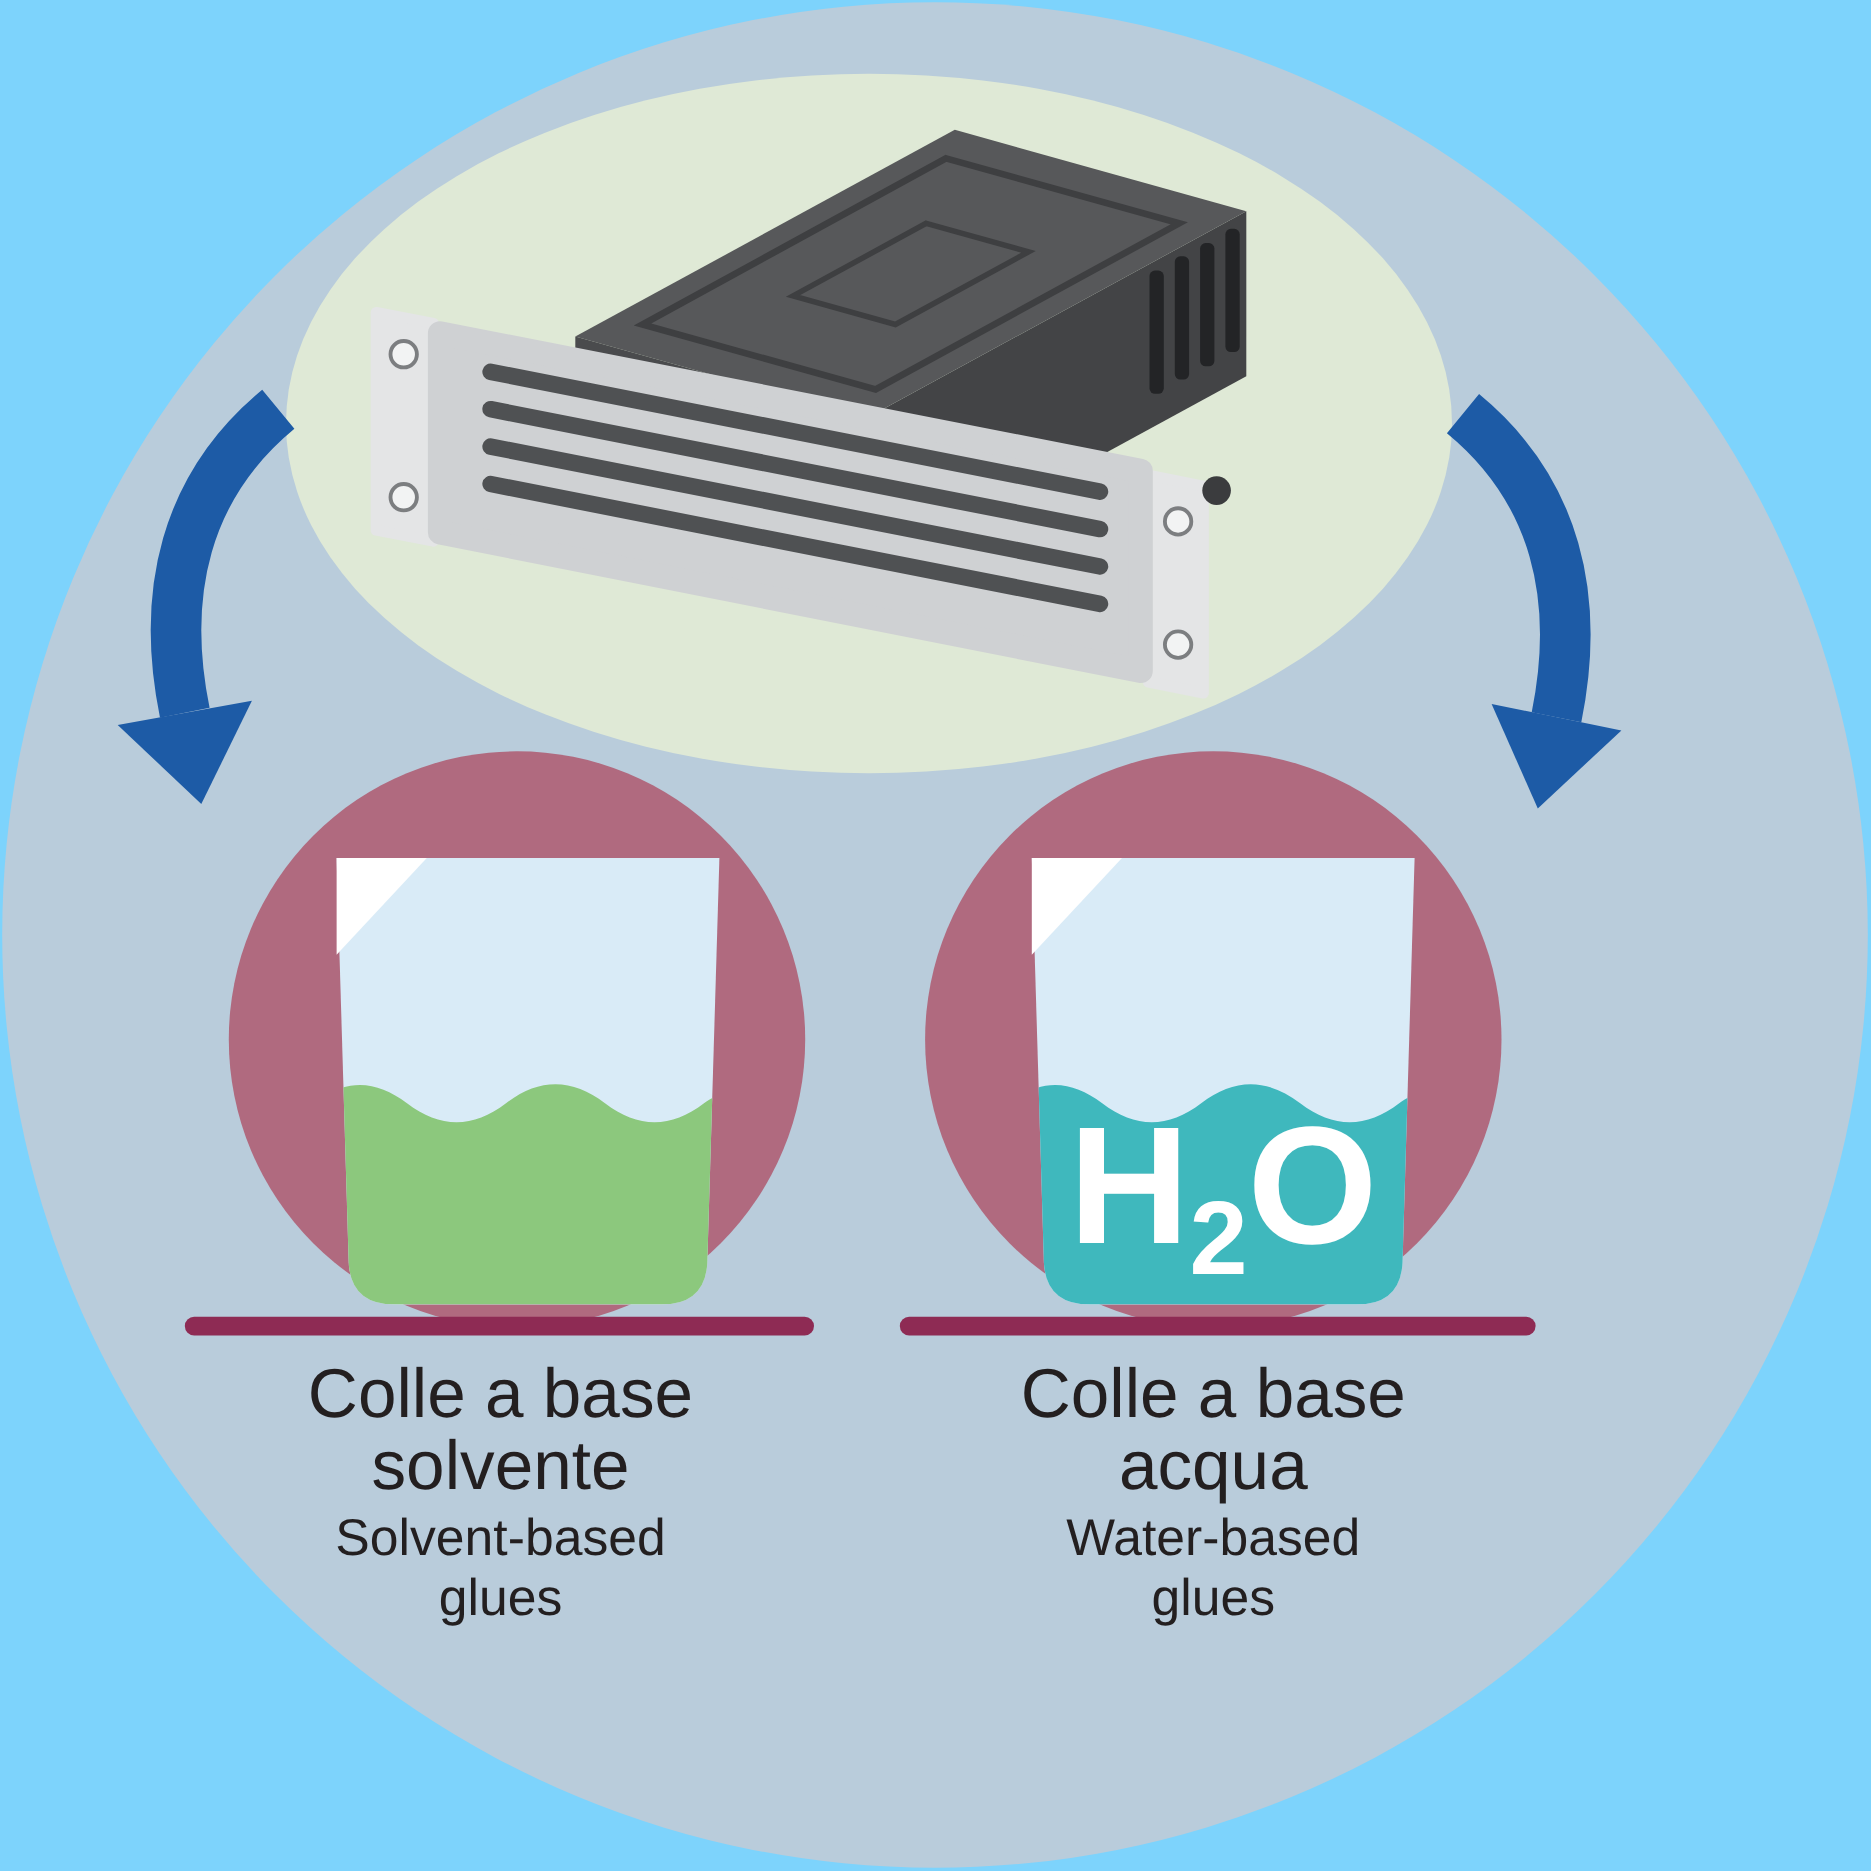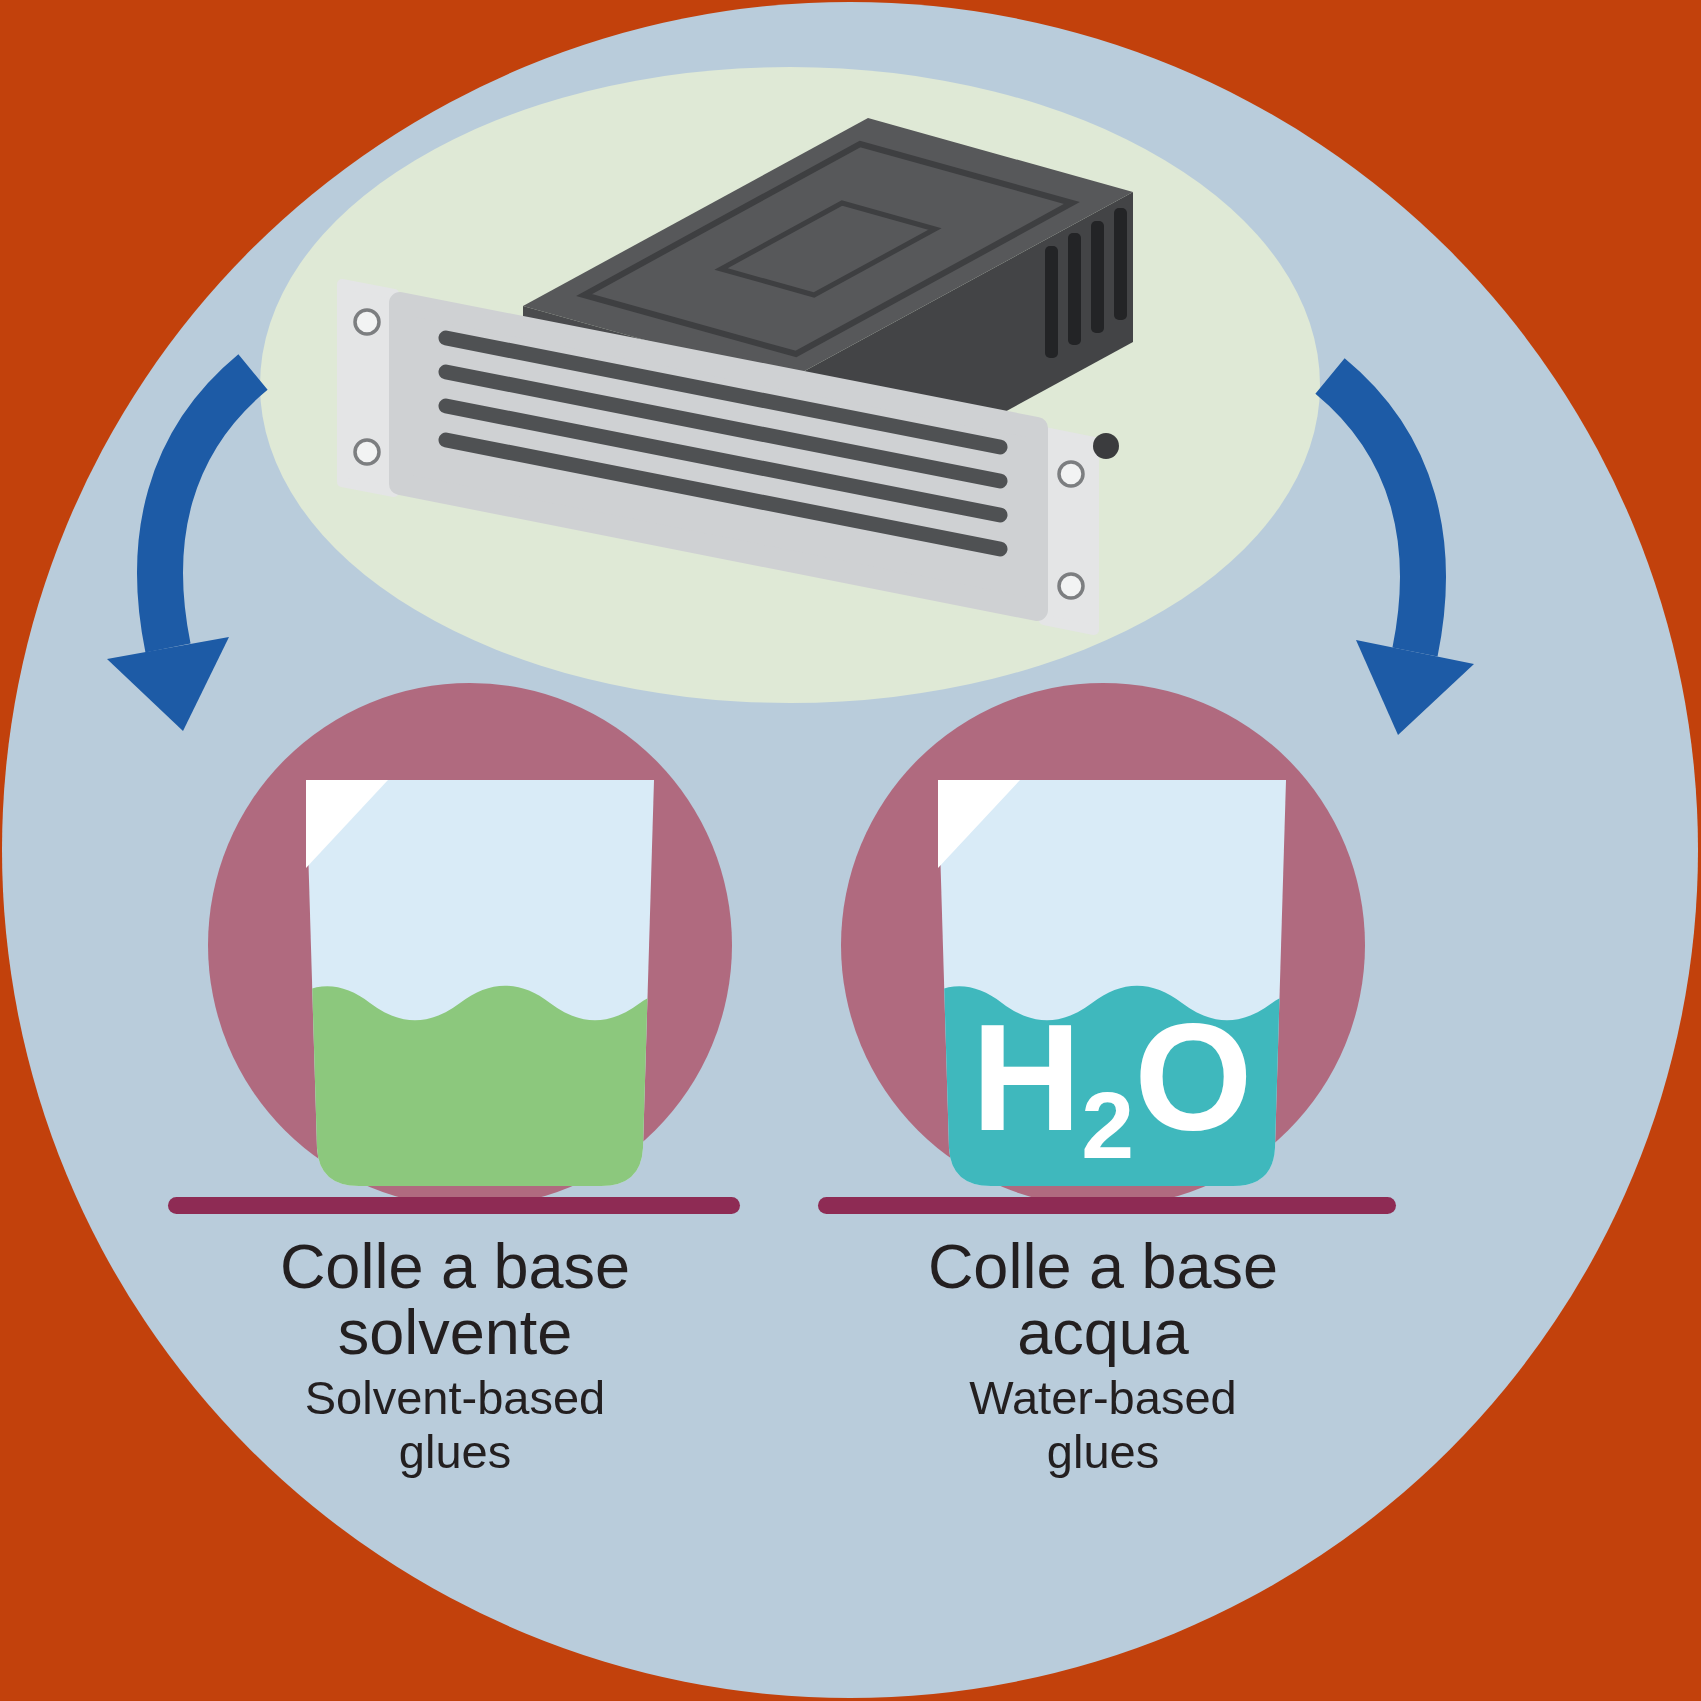--- a/index.html
+++ b/index.html
@@ -1,16 +1,16 @@
 <!DOCTYPE html>
 <html><head>
 <meta charset="utf-8">
 <style>
   html, body { margin: 0; padding: 0; background: #ffffff; }
-  .canvas { width: 1701px; height: 1701px; position: relative; overflow: hidden; background: #c2410c; }
+  .canvas { width: 1701px; height: 1701px; position: relative; overflow: hidden; background: #7dd3fc; }
   svg { display: block; }
   text { font-family: "Liberation Sans", "DejaVu Sans", sans-serif; text-anchor: middle; }
   .title    { font-size: 63px; fill: #231f20; }
   .subtitle { font-size: 47px; fill: #231f20; }
   .h2o      { font-weight: bold; font-size: 152px; fill: #ffffff; }
   .h2o-sub  { font-size: 95px; }
 </style>
 </head>
 <body>
 

